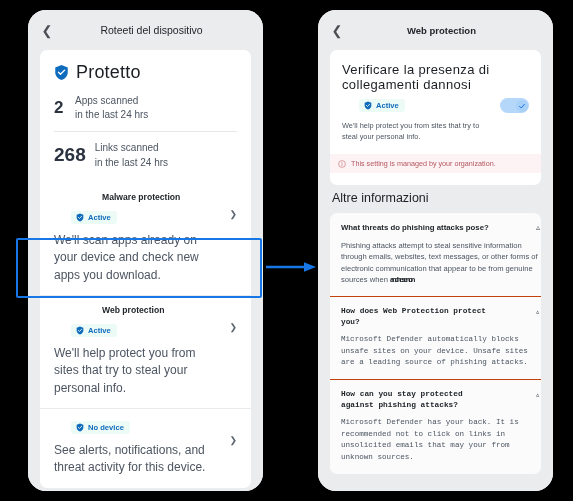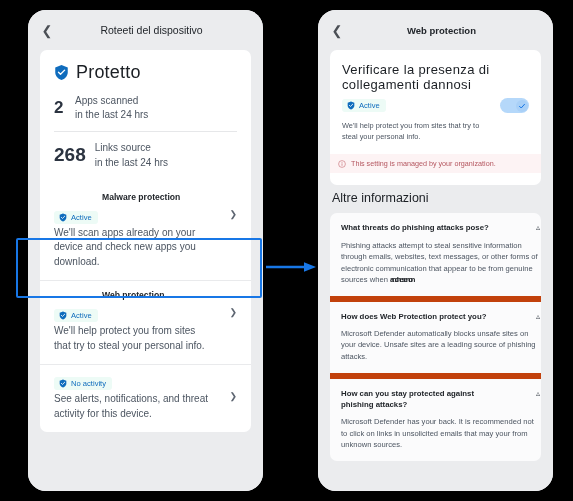--- a/index.html
+++ b/index.html
@@ -122,28 +122,29 @@
   }
   .badge {
     display: inline-flex;
     align-items: center;
     gap: 4px;
     background: #edfbf6;
     border-radius: 3px;
     padding: 2px 6px 2px 5px;
     font-size: 7.6px;
     color: #0f6cbd;
-    font-weight: 400;
+    font-weight: 700;
+    margin-left: 17px;
   }
   .shield-sm { width: 8px; height: 9px; flex: none; }
   .feature-desc {
-    font-size: 10px;
+    font-size: 12px;
     color: #4c5561;
     line-height: 1.45;
-    margin-top: 0;
+    margin-top: 6px;
     max-width: 160px;
   }
   .chev-right {
     position: absolute;
     right: 14px;
     top: 26px;
     color: #5c6470;
     font-size: 9px;
     cursor: pointer;
   }
@@ -236,21 +237,21 @@
     font-weight: 400;
   }
 
   .faq-card {
     background: #fbfbfc;
     border-radius: 7px;
     margin: 0 12px;
     overflow: hidden;
   }
   .faq-item { padding: 9px 1px 10px 11px; }
-  .faq-item + .faq-item { border-top: 6px solid #c2410c; }
+  .faq-item + .faq-item { border-top: 1px solid #c2410c; font-family: Liberation Mono, monospace; }
   .faq-q-row {
     display: flex;
     align-items: flex-start;
     justify-content: space-between;
     gap: 8px;
     cursor: pointer;
   }
   .faq-q {
     font-size: 7.8px;
     font-weight: 700;
@@ -307,21 +308,21 @@
             <div>Apps scanned</div>
             <div>in the last 24 hrs</div>
           </div>
         </div>
 
         <div class="hr"></div>
 
         <div class="stat-row second">
           <div class="stat-num big">268</div>
           <div class="stat-lines">
-            <div>Links source</div>
+            <div>Links scanned</div>
             <div>in the last 24 hrs</div>
           </div>
         </div>
       </div>
 
       <div class="feature">
         <div class="feature-title">Malware protection</div>
         <div class="badge">
           <svg class="shield-sm" viewBox="0 0 24 26">
             <path d="M12 1 L22 5 L22 13 C22 19 17 23.5 12 25 C7 23.5 2 19 2 13 L2 5 Z" fill="#0f6cbd"></path>
@@ -345,21 +346,21 @@
         <div class="feature-desc">We'll help protect you from sites that try to steal your personal info.</div>
         <div class="chev-right">❯</div>
       </div>
 
       <div class="feature">
         <div class="badge">
           <svg class="shield-sm" viewBox="0 0 24 26">
             <path d="M12 1 L22 5 L22 13 C22 19 17 23.5 12 25 C7 23.5 2 19 2 13 L2 5 Z" fill="#0f6cbd"></path>
             <path d="M7.2 12.6 L10.4 15.8 L17 9.2" stroke="#ffffff" stroke-width="2.6" fill="none" stroke-linecap="round" stroke-linejoin="round"></path>
           </svg>
-          <span>No activity</span>
+          <span>No device</span>
         </div>
         <div class="feature-desc">See alerts, notifications, and threat activity for this device.</div>
         <div class="chev-right">❯</div>
       </div>
     </div>
 
   </div>
 </div>
 
 <div id="selection-highlight"></div>

